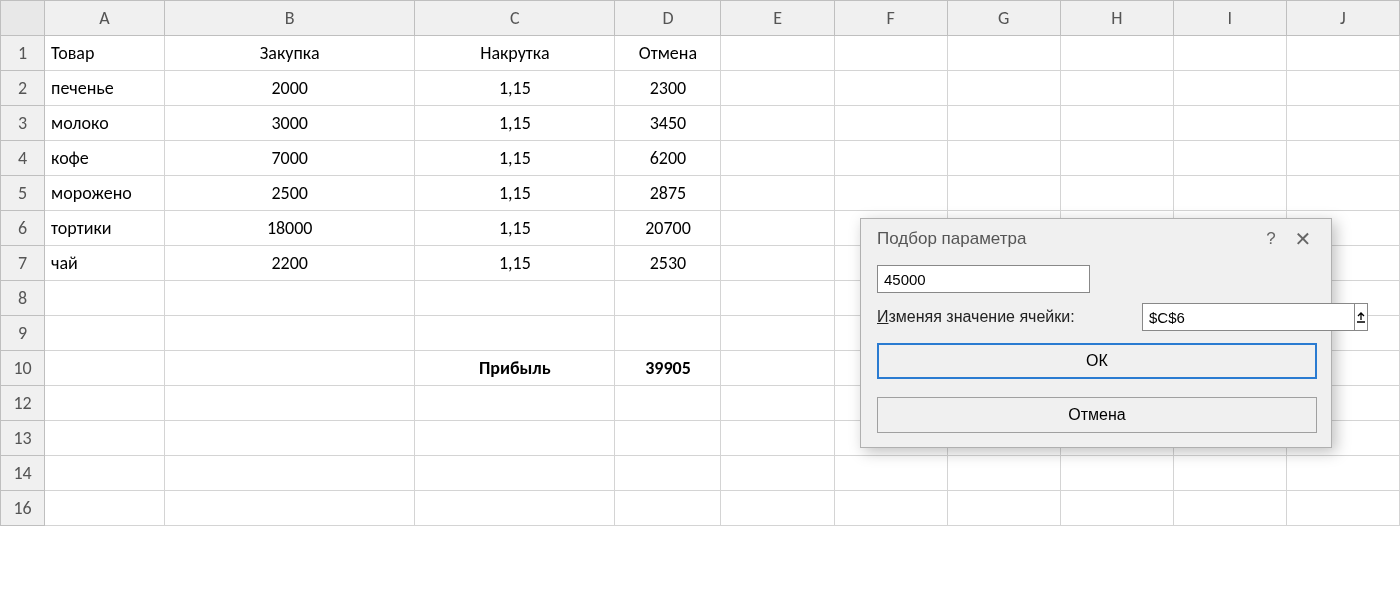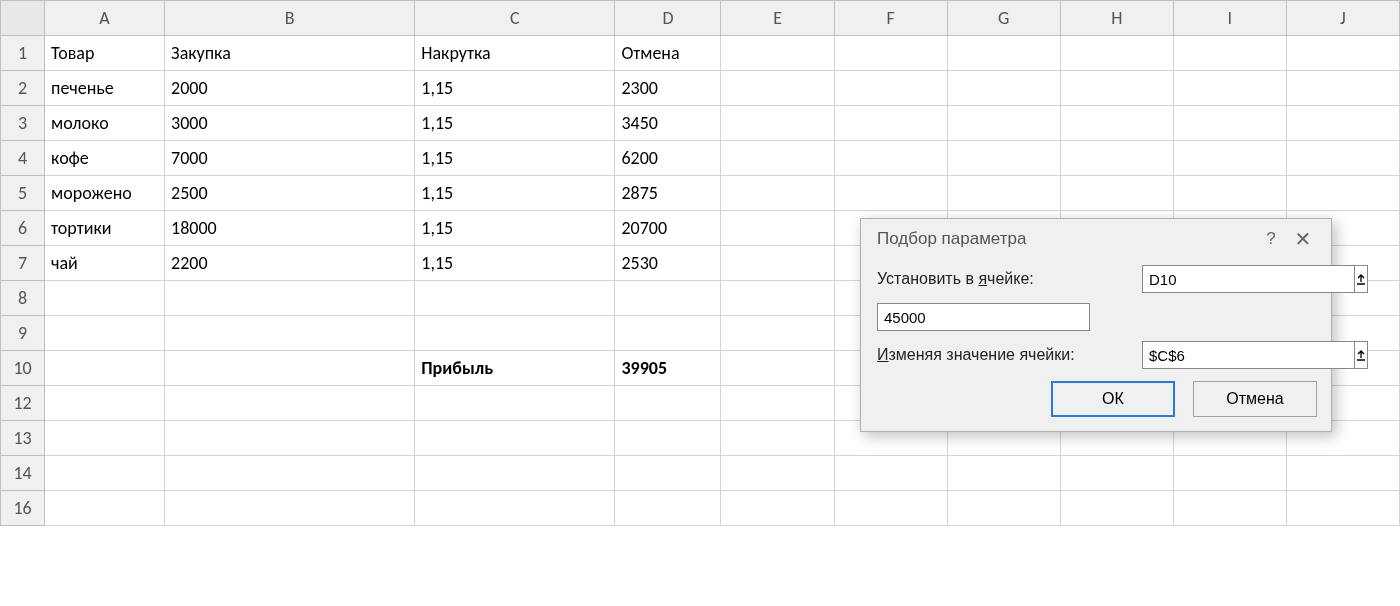--- a/index.html
+++ b/index.html
@@ -42,21 +42,21 @@
   th.corner {
     width: 44px;
     background: #e8e8e8;
   }
   th.rowhdr { width: 44px; }
   .col-A { width: 120px; }
   .col-B { width: 250px; }
   .col-C { width: 200px; }
   .col-D { width: 106px; }
   .col-E, .col-F, .col-G, .col-H, .col-I, .col-J { width: 113px; }
-  td.num { text-align: left; }
+  td.num { text-align: center; }
   td.bold { font-weight: bold; }
 
   .dialog {
     position: absolute;
     left: 860px;
     top: 218px;
     width: 472px;
     background: #f0f0f0;
     border: 1px solid #b0b0b0;
     box-shadow: 4px 4px 14px rgba(0,0,0,0.25);
@@ -122,20 +122,21 @@
     align-items: center;
     justify-content: center;
     cursor: pointer;
   }
   .dialog .row .ref-pick svg { width: 12px; height: 12px; }
   .dialog .buttons {
     display: flex;
     justify-content: flex-end;
     gap: 18px;
     margin-top: 12px;
+    flex-direction: column;
   }
   .dialog .buttons button {
     min-width: 124px;
     height: 36px;
     font-size: 16px;
     font-family: inherit;
     background: #f0f0f0;
     border: 1px solid #a0a0a0;
     cursor: pointer;
   }
@@ -364,33 +365,20 @@
 </div>
 
 <div class="dialog">
   <div class="titlebar">
     <span class="title">Подбор параметра</span>
     <span class="help">?</span>
     <span class="close">✕</span>
   </div>
   <div class="body">
     <div class="row">
-      <label>
-        <span>Установить в </span><span class="hot">я</span><span>чейке:</span>
-      </label>
-      <div class="inputwrap">
-        <input type="text" value="D10" style="">
-        <div class="ref-pick">
-          <svg viewBox="0 0 12 12">
-              <path d="M6 2 L6 9 M3 5 L6 2 L9 5 M2 11 L10 11" stroke="#000" stroke-width="1.3" fill="none"></path>
-            </svg>
-        </div>
-      </div>
-    </div>
-    <div class="row">
       <div class="inputwrap">
         <input type="text" value="45000" style="">
       </div>
     </div>
     <div class="row">
       <label>
         <span></span><span class="hot">И</span><span>зменяя значение ячейки:</span>
       </label>
       <div class="inputwrap">
         <input type="text" value="$C$6" style="">

